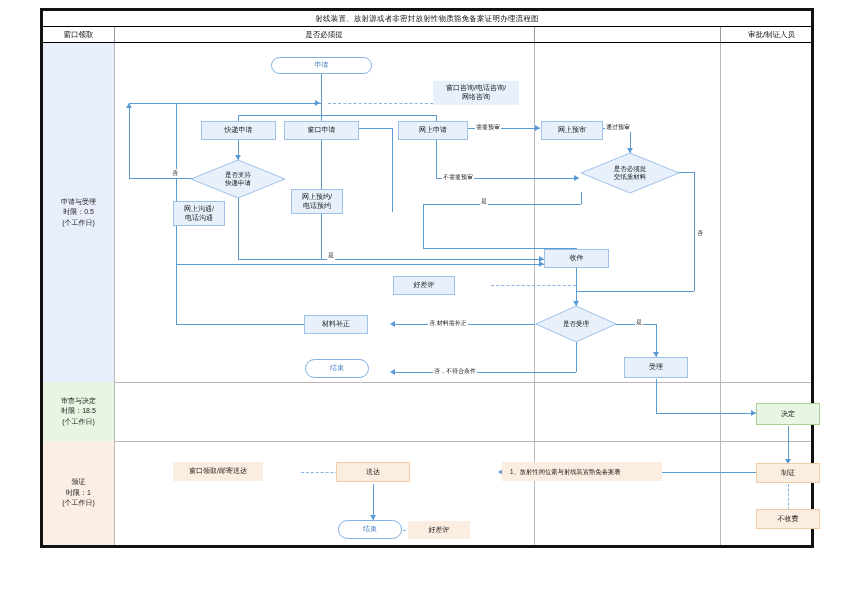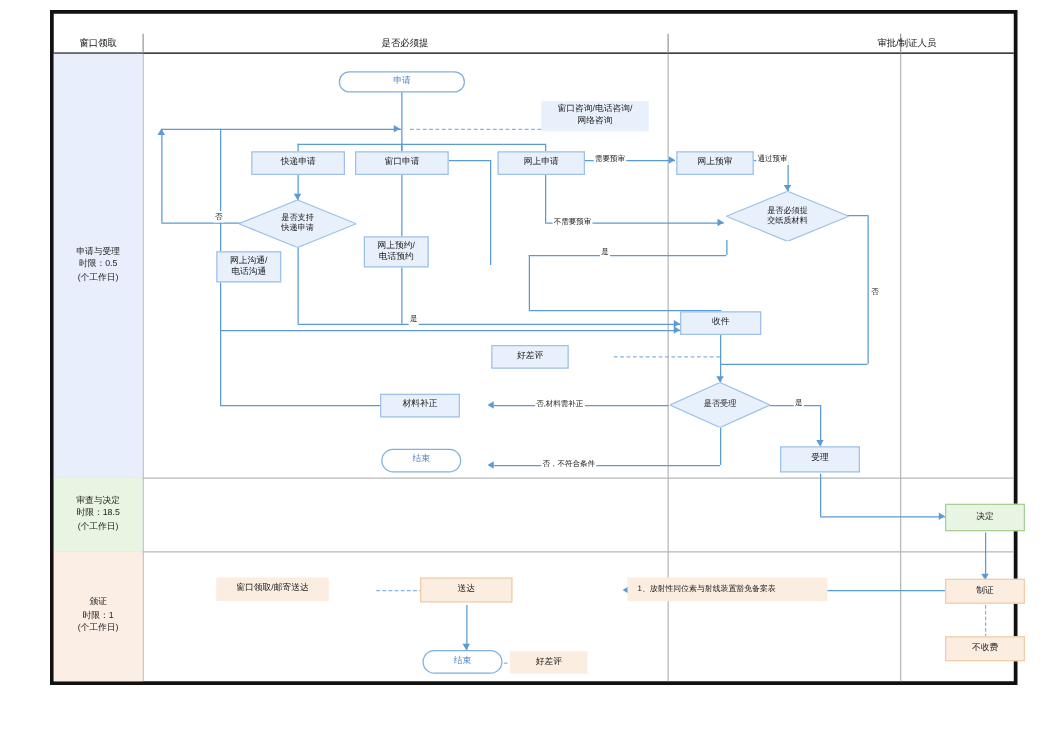--- a/index.html
+++ b/index.html
@@ -60,32 +60,35 @@
 
   
   .elbl{position:absolute;font-size:6px;color:#1a1a1a;white-space:nowrap;background:#fff;padding:0 1px;}
 </style>
 </head>
 <body>
 
 <div id="root">
   <div id="frame">
 
+    <div id="titlebar">
+      <span class="t">射线装置、放射源或者非密封放射性物质豁免备案证明办理流程图</span>
+    </div>
 
     <div id="headrow">
       <div class="hcell" style="left:0;width:71px;">
         <span>窗口领取</span>
       </div>
       <div class="hsep" style="left:71px;"></div>
       <div class="hcell" style="left:71px;width:420px;">
         <span>是否必须提</span>
       </div>
       <div class="hsep" style="left:491px;"></div>
       <div class="hsep" style="left:677px;"></div>
-      <div class="hcell" style="left:637px;width:91px;">
+      <div class="hcell" style="left:683px;width:91px;">
         <span>审批/制证人员</span>
       </div>
     </div>
 
     <div class="vsep" style="left:71px;top:32px;height:502px;"></div>
     <div class="vsep" style="left:491px;top:32px;height:502px;"></div>
     <div class="vsep" style="left:677px;top:32px;height:502px;"></div>
     <div class="hsepline" style="left:0;top:371px;width:768px;"></div>
     <div class="hsepline" style="left:0;top:430px;width:768px;"></div>
 

